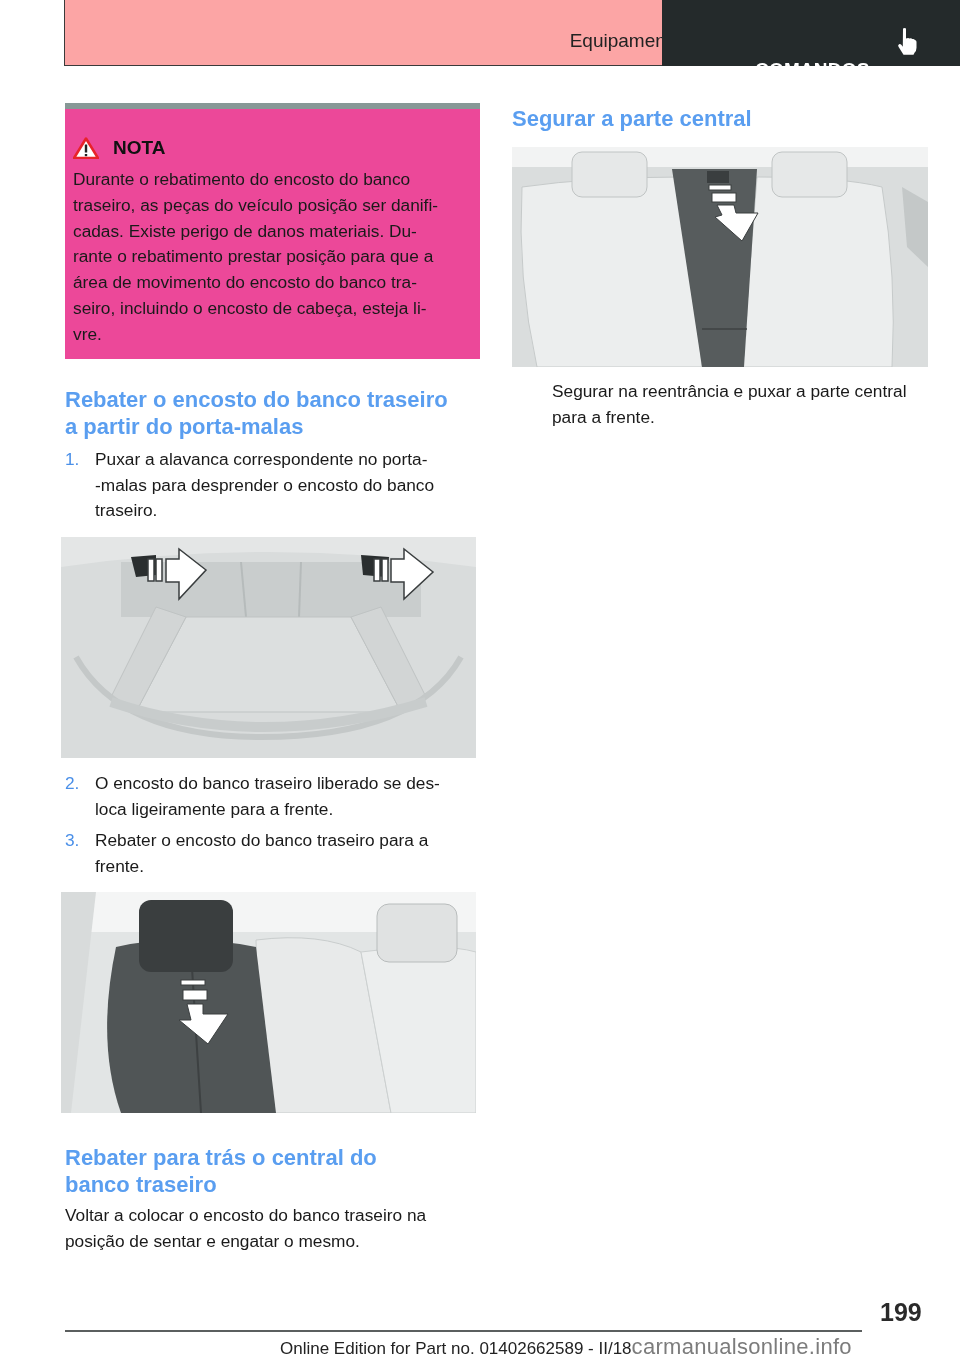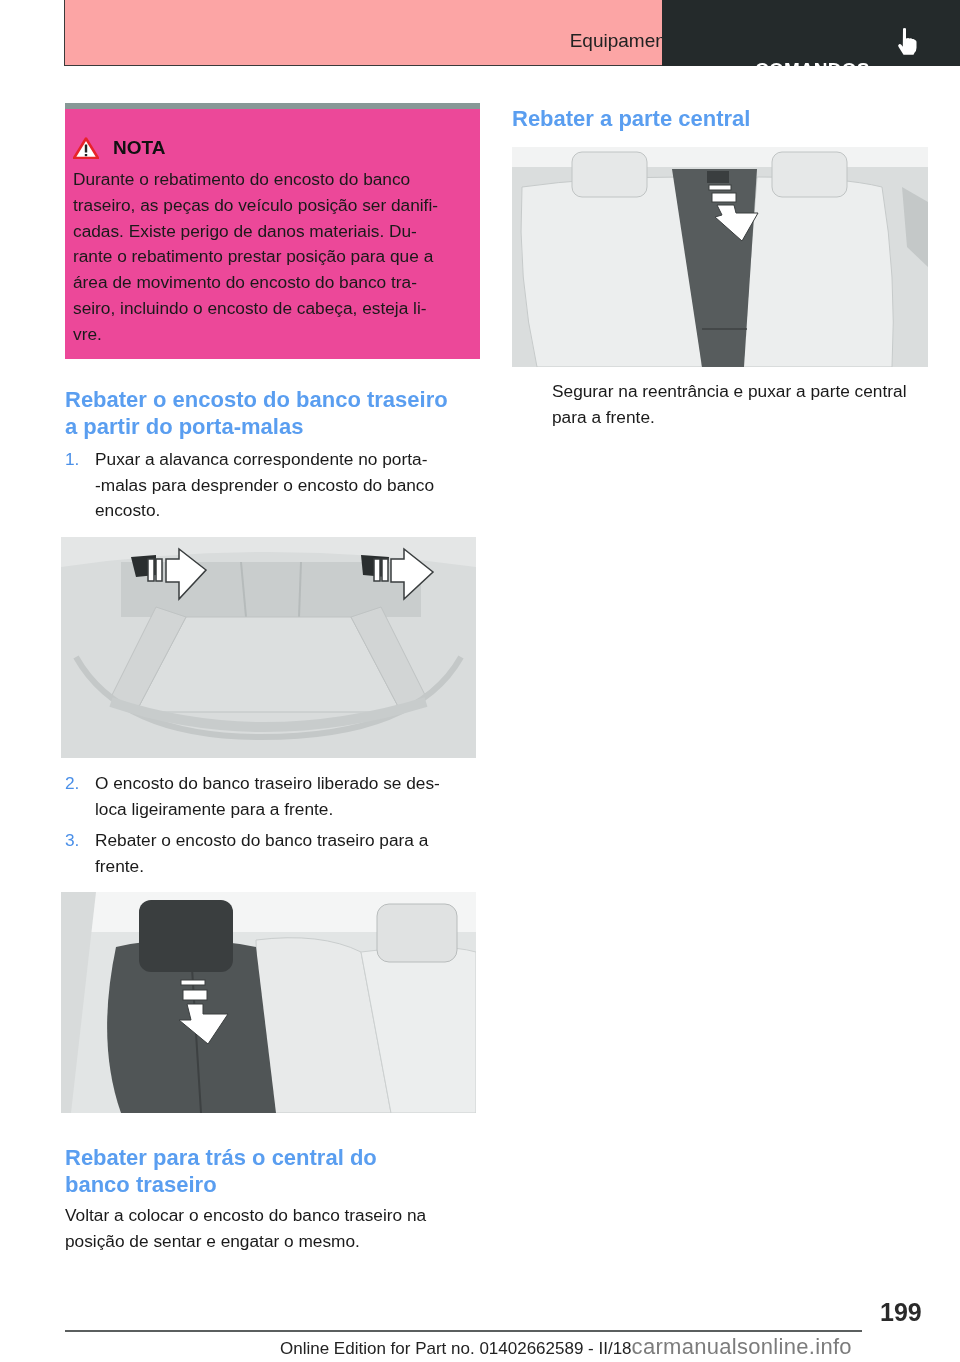--- a/index.html
+++ b/index.html
@@ -94,21 +94,21 @@
 <div class="h2" style="left:65px; top:386px;">
   <span>Rebater o encosto do banco traseiro</span>
   <span>a partir do porta-malas</span>
 </div>
 
 <div class="step" style="top:447px; height:80px;">
   <span class="num">1.</span>
   <div class="txt">
     <span>Puxar a alavanca correspondente no porta-</span>
     <span>-malas para desprender o encosto do banco</span>
-    <span>encosto.</span>
+    <span>traseiro.</span>
   </div>
 </div>
 
 <div class="fig" style="left:61px; top:537px; width:415px; height:221px;">
   <svg width="415" height="221" viewBox="0 0 415 221">
     <rect width="415" height="221" fill="#e4e6e6"></rect>
     <path d="M0 30 Q207 0 415 30 L415 221 L0 221 Z" fill="#d9dcdc"></path>
     <rect x="60" y="25" width="300" height="55" fill="#c9cdcd"></rect>
     <line x1="180" y1="25" x2="185" y2="80" stroke="#b6bbbb" stroke-width="2"></line>
     <line x1="240" y1="25" x2="238" y2="80" stroke="#b6bbbb" stroke-width="2"></line>
@@ -170,21 +170,21 @@
 <div class="h2" style="left:65px; top:1144px;">
   <span>Rebater para trás o central do</span>
   <span>banco traseiro</span>
 </div>
 <div class="para" style="left:65px; top:1203px;">
   <span>Voltar a colocar o encosto do banco traseiro na</span>
   <span>posição de sentar e engatar o mesmo.</span>
 </div>
 
 <div class="h2" style="left:512px; top:105px;">
-  <span>Rebater a parte central</span>
+  <span>Segurar a parte central</span>
 </div>
 
 <div class="fig" style="left:512px; top:147px; width:416px; height:220px;">
   <svg width="416" height="220" viewBox="0 0 416 220">
     <rect width="416" height="220" fill="#f2f3f3"></rect>
     <rect x="0" y="20" width="416" height="200" fill="#dadddd"></rect>
     <path d="M10 40 Q80 30 170 30 L190 220 L25 220 Q5 130 10 40 Z" fill="#eceeee" stroke="#c6caca"></path>
     <path d="M245 30 Q330 30 370 40 Q385 130 380 220 L230 220 Z" fill="#eceeee" stroke="#c6caca"></path>
     <rect x="60" y="5" width="75" height="45" rx="10" fill="#e6e8e8" stroke="#c0c4c4"></rect>
     <rect x="260" y="5" width="75" height="45" rx="10" fill="#e6e8e8" stroke="#c0c4c4"></rect>

